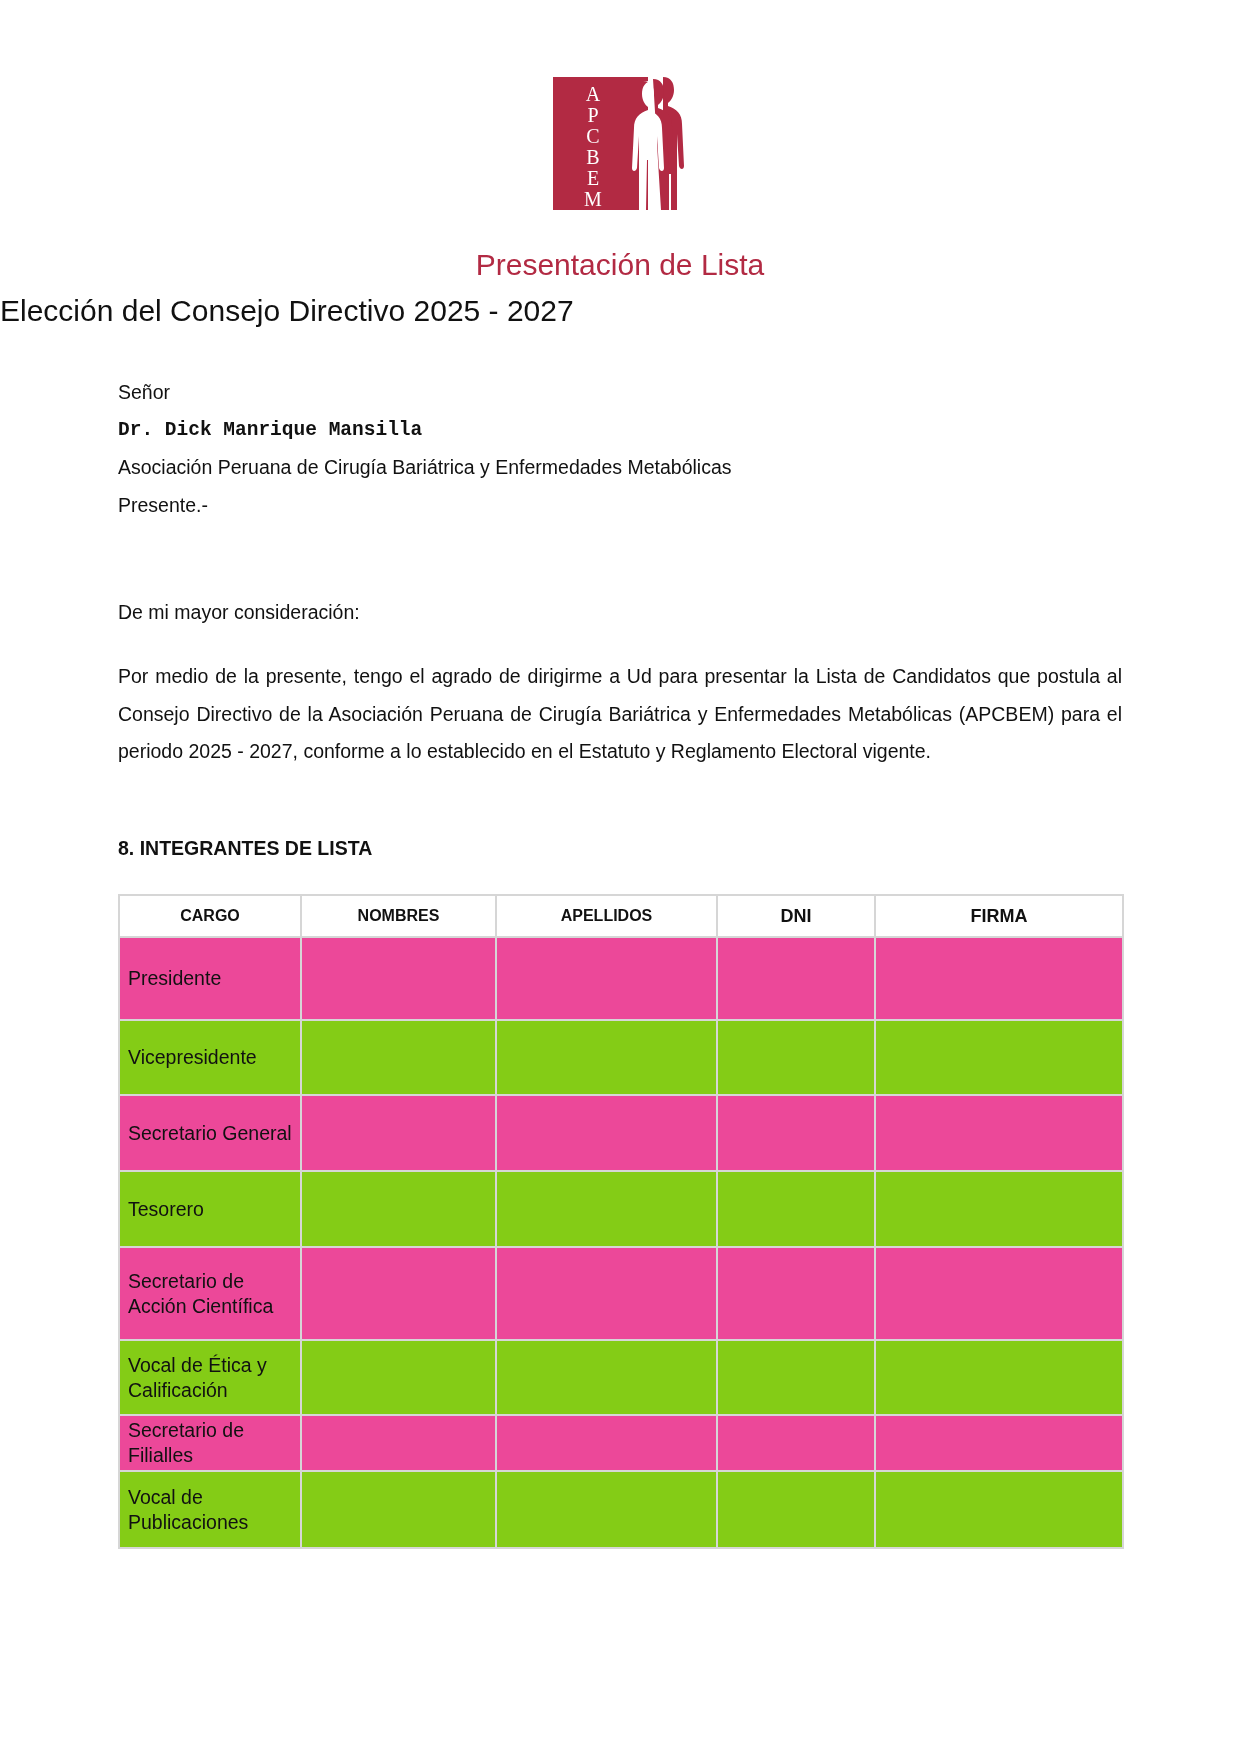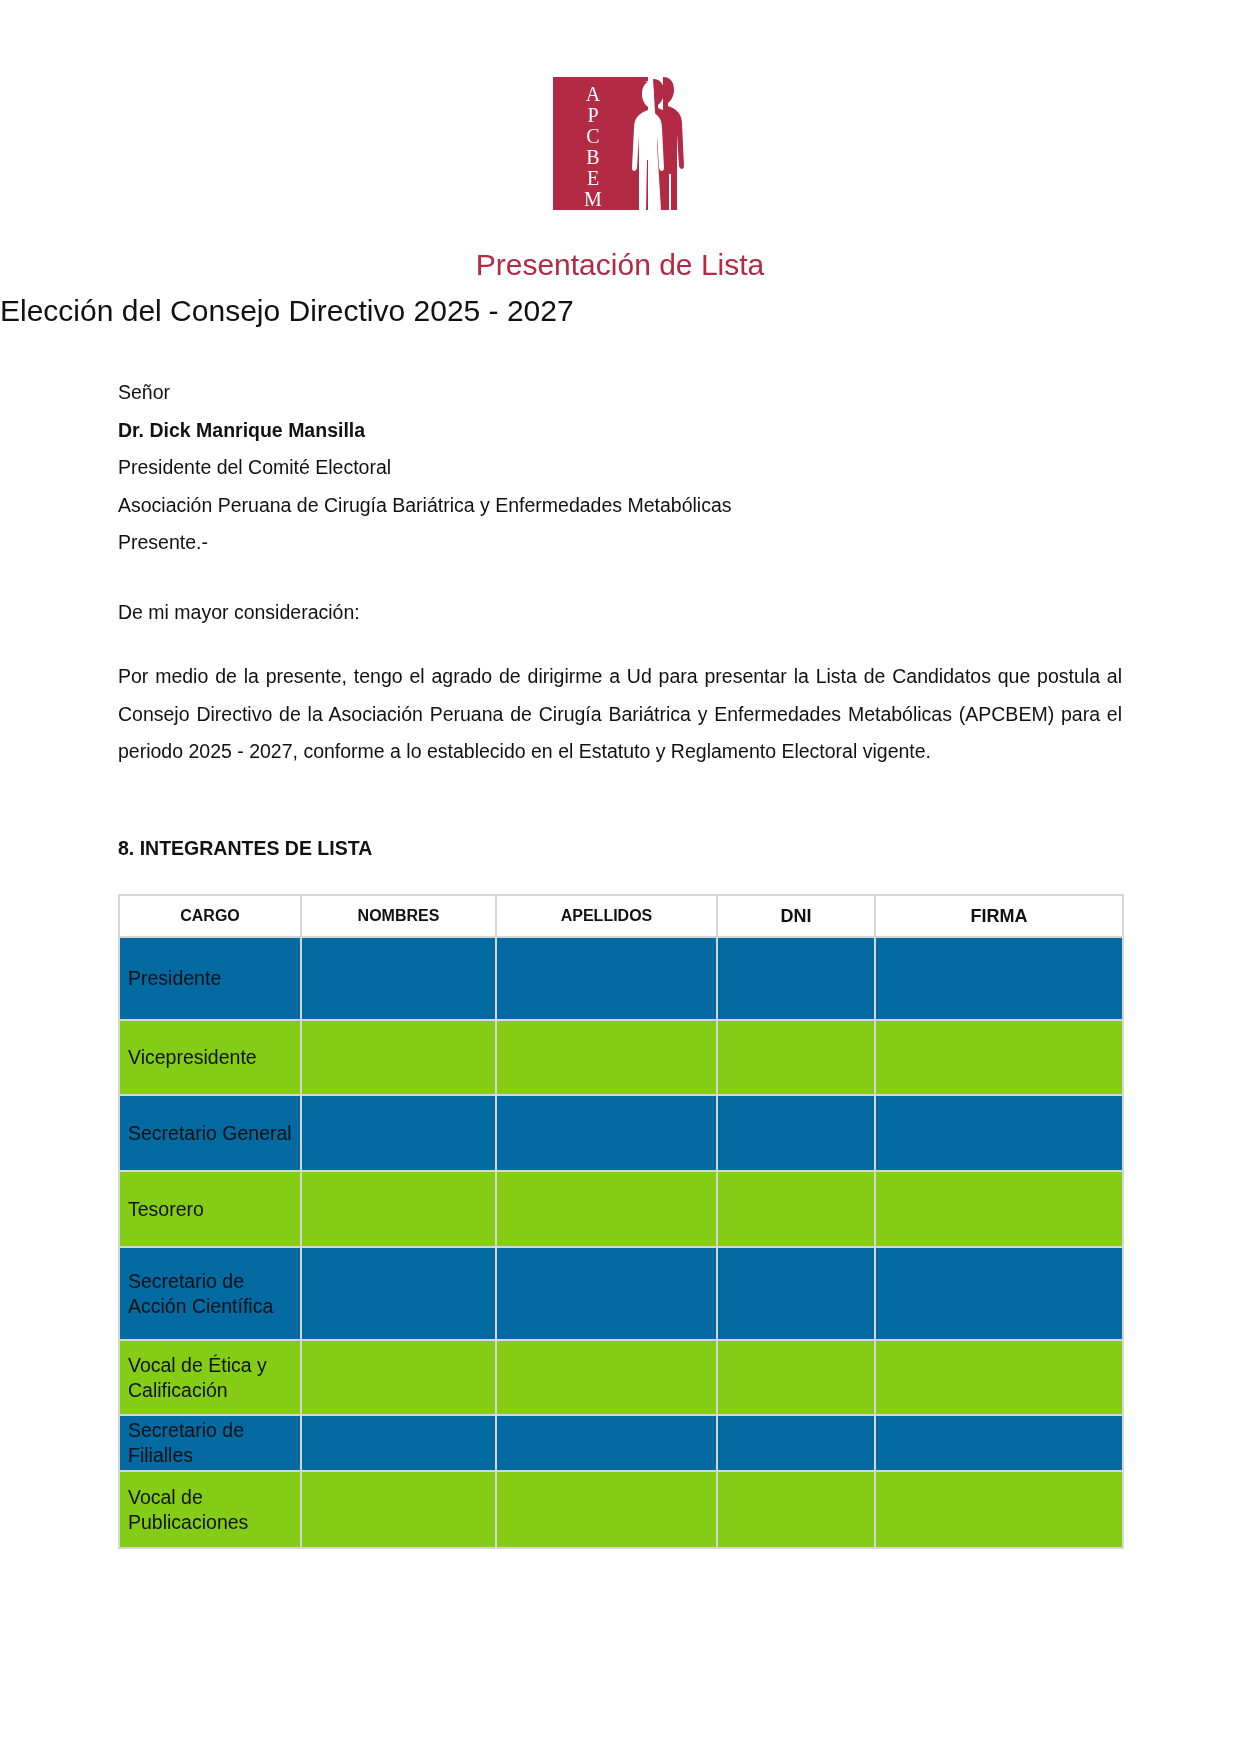--- a/index.html
+++ b/index.html
@@ -16,42 +16,42 @@
       top: 245px; font-size: 30px; line-height: 40px; color: #b22a43;
     }
     .subtitle {
       position: absolute; left: 0; width: 1240px; text-align: left;
       top: 291px; font-size: 30px; line-height: 40px; color: #111111;
     }
     .addr {
       position: absolute; left: 118px; top: 374px; font-size: 19.5px; line-height: 37.5px;
     }
     .addr div { white-space: nowrap; }
-    .addr .bold { font-weight: bold; }
+    .addr .bold { font-weight: bold; font-family: Liberation Mono, monospace; }
     .greeting { position: absolute; left: 118px; top: 598px; font-size: 19.5px; line-height: 28px; }
     .body-text {
       position: absolute; left: 118px; top: 658px; width: 1004px;
       font-size: 19.5px; line-height: 37.5px; text-align: justify;
     }
     .section-title {
       position: absolute; left: 118px; top: 834px; font-size: 19.5px; font-weight: bold; line-height: 28px;
     }
     table.members {
       position: absolute; left: 118px; top: 894px; width: 1004px;
       border-collapse: collapse; table-layout: fixed;
     }
     table.members th, table.members td {
       border: 2px solid #d6d6d6; padding: 0 8px; box-sizing: border-box;
     }
     table.members th {
       height: 42px; font-size: 16px; font-weight: bold; text-align: center; background: #ffffff; border-radius: 9px;
     }
     table.members th.big { font-size: 18px; }
     table.members td { font-size: 19.5px; line-height: 25px; vertical-align: middle; }
-    table.members tr.odd td { background: #0369a1; }
+    table.members tr.odd td { background: #ec4899; }
     table.members tr.even td { background: #84cc16; }
   </style>
 </head>
 <body>
 
 <div class="logo">
   <svg viewBox="0 0 131 133">
     <rect x="0" y="0" width="95" height="133" fill="#b22a43"></rect>
 
     <g fill="#b22a43">
@@ -71,21 +71,20 @@
     </g>
   </svg>
 </div>
 
 <div class="title">Presentación de Lista</div>
 <div class="subtitle">Elección del Consejo Directivo 2025 - 2027</div>
 
 <div class="addr">
   <div>Señor</div>
   <div class="bold">Dr. Dick Manrique Mansilla</div>
-  <div>Presidente del Comité Electoral</div>
   <div>Asociación Peruana de Cirugía Bariátrica y Enfermedades Metabólicas</div>
   <div>Presente.-</div>
 </div>
 
 <div class="greeting">De mi mayor consideración:</div>
 <div class="body-text">Por medio de la presente, tengo el agrado de dirigirme a Ud para presentar la Lista de Candidatos que postula al Consejo Directivo de la Asociación Peruana de Cirugía Bariátrica y Enfermedades Metabólicas (APCBEM) para el periodo 2025 - 2027, conforme a lo establecido en el Estatuto y Reglamento Electoral vigente.</div>
 
 <div class="section-title">8. INTEGRANTES DE LISTA</div>
 
 <table class="members">

